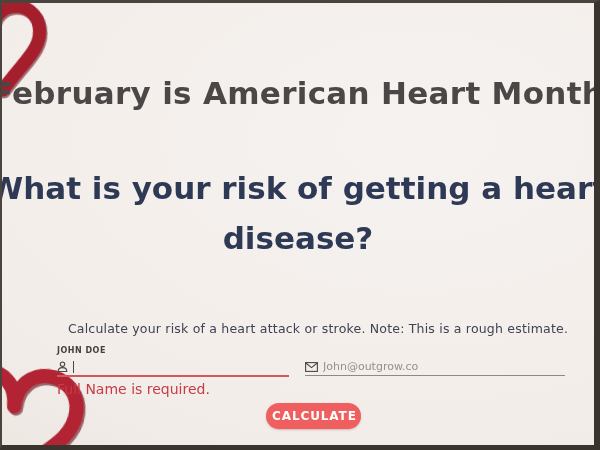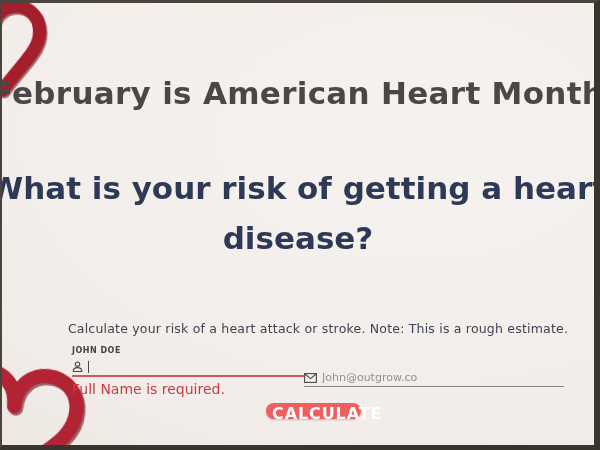--- a/index.html
+++ b/index.html
@@ -25,51 +25,51 @@
     text-align:center; font-size:31px; font-weight:bold;
     color:#2e3a55; line-height:50px;
   }
   .h2 div { white-space:nowrap; }
   .subtitle {
     position:absolute; top:318px; left:32px; width:568px;
     text-align:center; font-size:12.5px; color:#3e4253; letter-spacing:0.2px;
   }
   .form-row {
     position:absolute; top:342px; left:55px; width:522px;
-    display:flex; justify-content:center;
+    display:flex; justify-content:flex-start;gap:16px;
   }
   .name-col { width:232px; }
   .email-col { width:260px; }
   .field-label {
     font-size:8px; font-weight:bold; color:#45413e;
     letter-spacing:0.5px; margin-bottom:2px; height:11px; line-height:11px;
   }
   .input-line {
     display:flex; align-items:center; gap:5px; height:17px;
   }
   .name-line { border-bottom:2px solid #d4575c; }
-  .email-line { border-bottom:1px solid #8d8983; margin-top:24px; box-sizing:content-box; }
+  .email-line { border-bottom:1px solid #8d8983; margin-top:13px; box-sizing:content-box; }
   .input-line input {
     flex:1; min-width:0; background:transparent; border:none; outline:none;
     font-family:"DejaVu Sans", "Liberation Sans", sans-serif;
     font-size:11px; color:#45413e; padding:0;
   }
   .input-line input::placeholder { color:#94908a; opacity:1; }
   .caret {
     width:1px; height:12px; background:#4b4746;
     animation:blink 1s steps(2,start) infinite;
   }
   @keyframes blink { 50% { opacity:0; } }
   .error-text { margin-top:4px; font-size:14px; color:#c73b46; }
   .calc-btn {
     position:absolute; top:400px; left:264px;
-    width:95px; height:16px; border:none; border-radius:13px;
+    width:95px; height:26px; border:none; border-radius:13px;
     background:#f05f5f; color:#ffffff;
     font-family:"DejaVu Sans", "Liberation Sans", sans-serif;
-    font-size:16px; font-weight:bold; letter-spacing:0.9px;
+    font-size:12px; font-weight:bold; letter-spacing:0.9px;
     cursor:pointer; box-shadow:0 1px 2px rgba(120,20,25,0.25);
   }
   .heart-top-left {
     position:absolute; left:-66px; top:-6px; width:120px; height:108px;
     transform:rotate(-10deg);
     filter:drop-shadow(1px 2px 0 rgba(92,6,18,0.55));
   }
   .heart-bottom-left {
     position:absolute; left:-70px; top:352px; width:160px; height:144px;
     transform:rotate(6deg);

